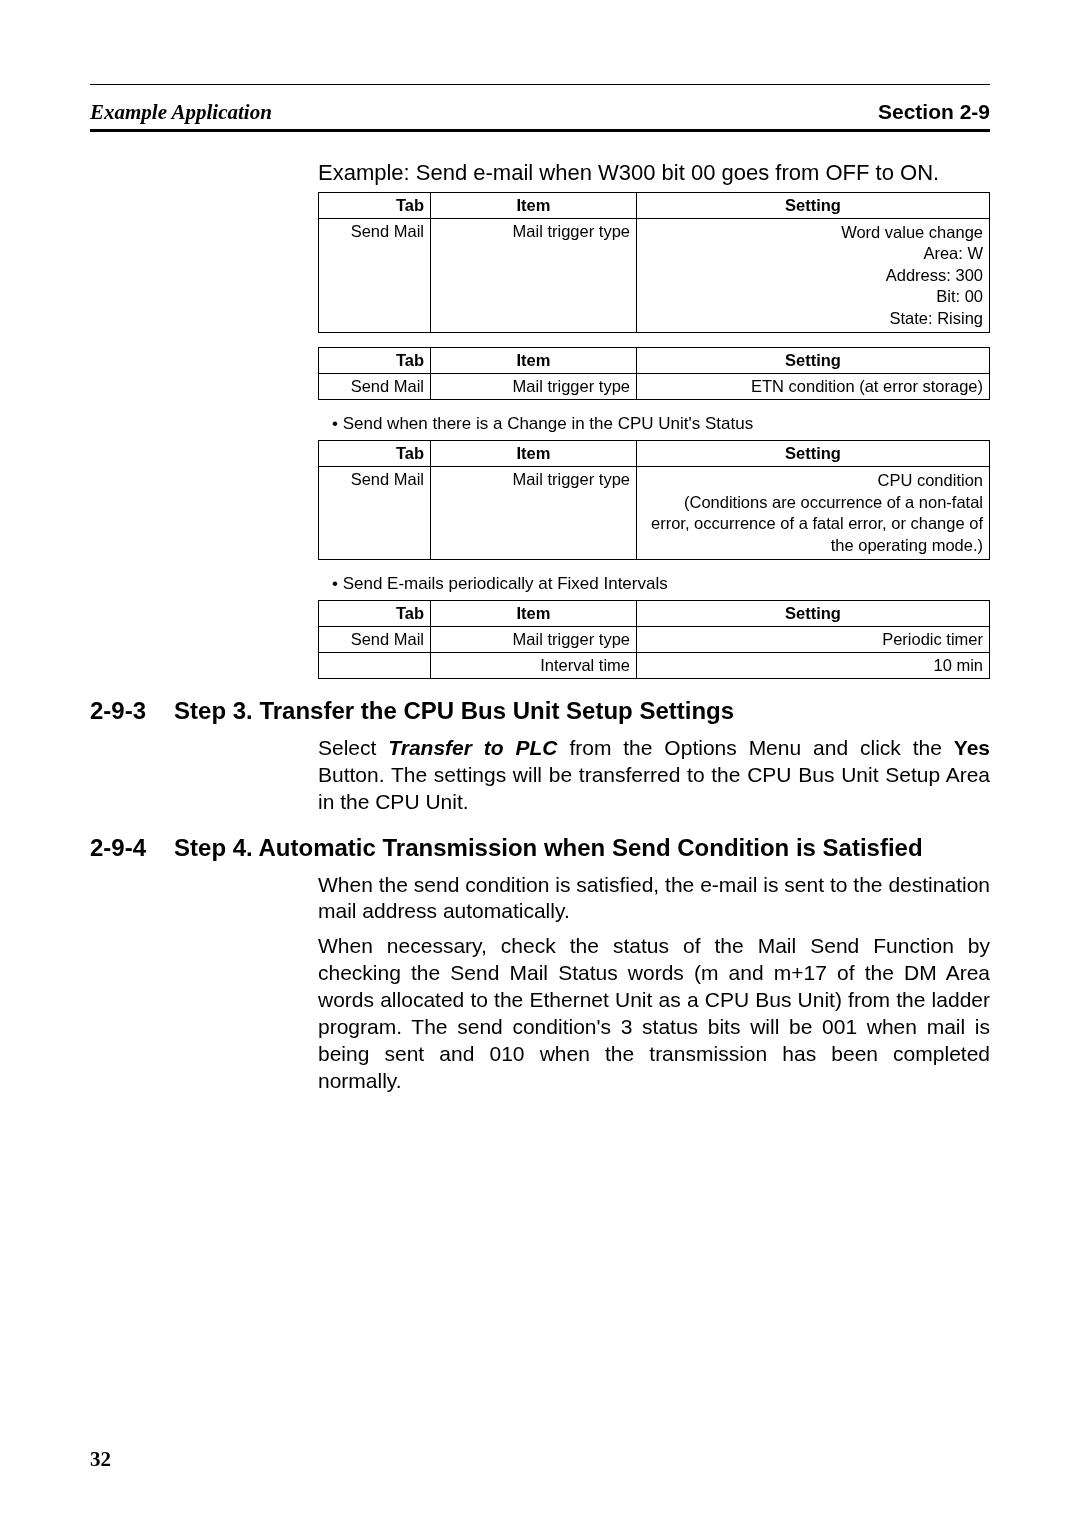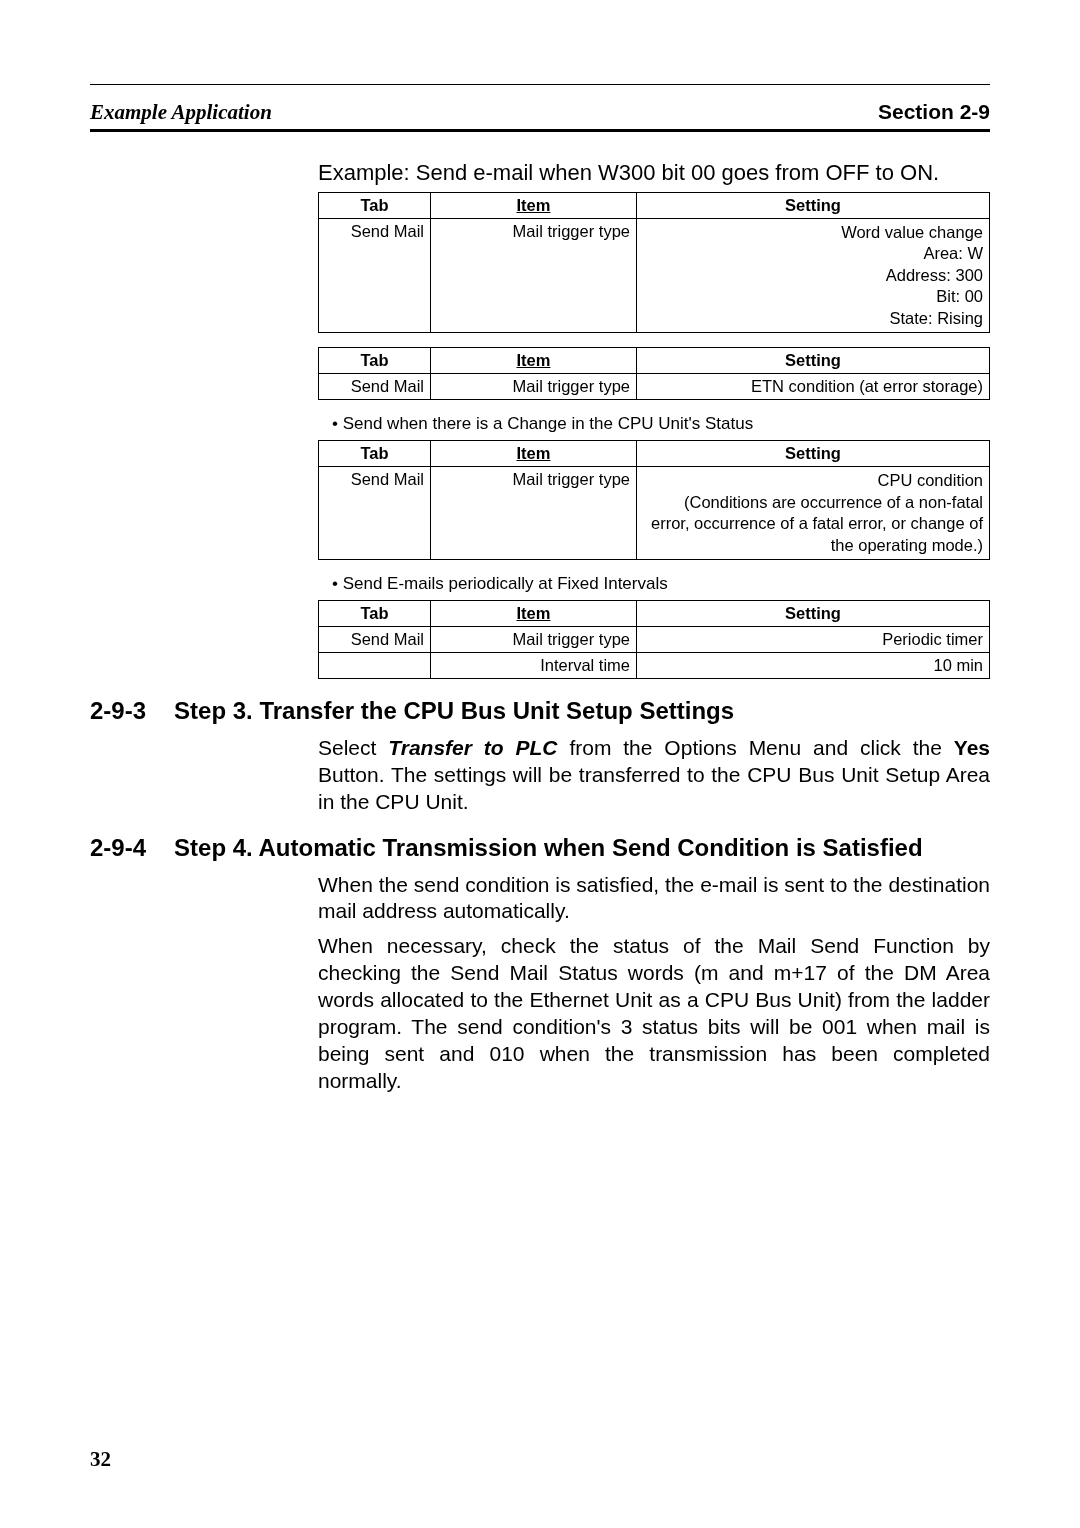--- a/index.html
+++ b/index.html
@@ -57,24 +57,24 @@
       font-size: 16.5px;
       text-align: right;
       vertical-align: top;
     }
     th {
       font-weight: bold;
       text-align: center;
     }
     .col-tab {
       width: 112px;
+      text-align: right;
     }
     .col-item {
       width: 206px;
-      text-decoration: underline;
     }
     .bullet-line {
       font-size: 17px;
       margin-left: 14px;
       margin-bottom: 6px;
       text-indent: -14px;
       padding-left: 14px;
     }
     .bullet-line::before {
       content: "• ";

